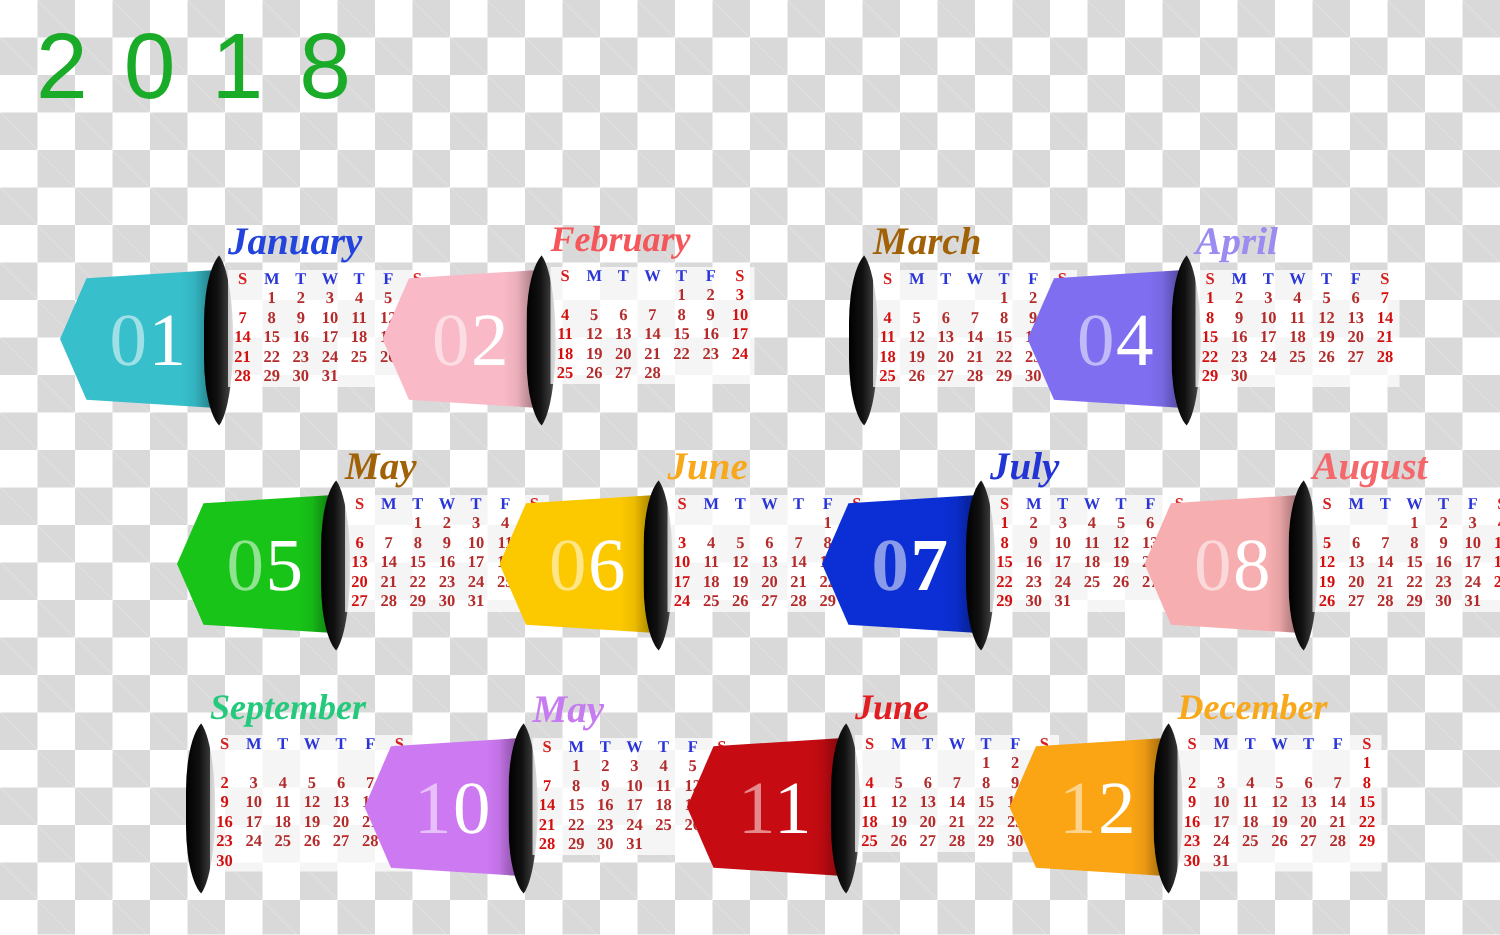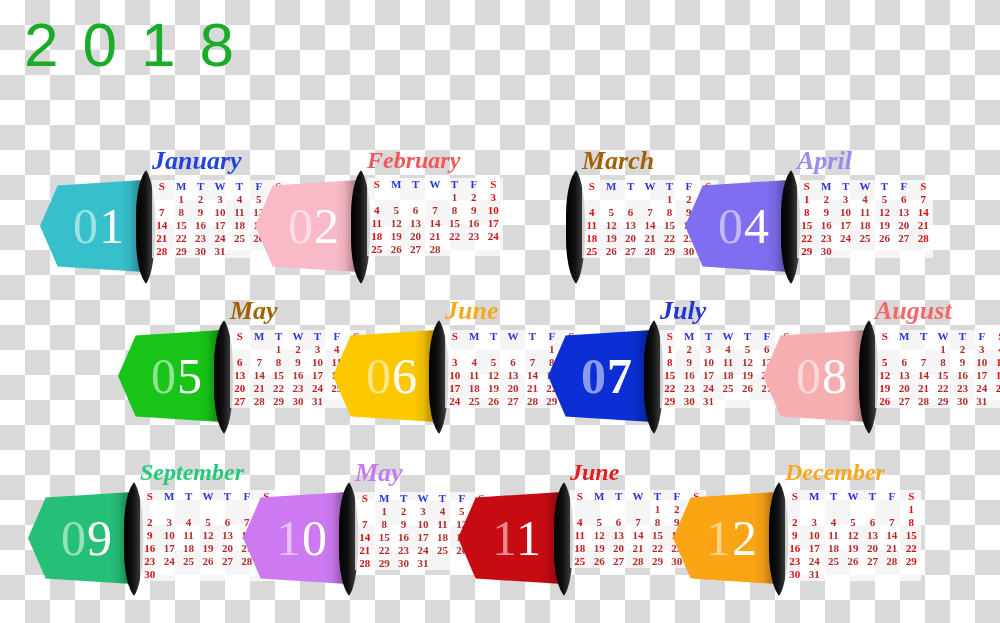--- a/index.html
+++ b/index.html
@@ -677,26 +677,20 @@
               <td>29</td>
               <td>30</td>
               <td>31</td>
               <td class="empty"></td>
             </tr>
           </tbody>
         </table>
       </div>
     </div>
     <div class="month" style="left: 28px; top: 462px;">
-      <div class="badge-wrap">
-        <div class="badge" style="background: linear-gradient(to right, rgb(38, 191, 120) 0%, rgb(38, 191, 120) 78%, rgba(0, 0, 0, 0.16) 100%), rgb(38, 191, 120);">
-          <span class="num"><span class="d0">0</span><span class="d1">9</span></span>
-          <div class="badge-shade"></div>
-        </div>
-      </div>
       <div class="lens"></div>
       <div class="grid-wrap">
         <div class="mname wide" style="color: rgb(36, 201, 124);">September</div>
         <table class="cal">
           <thead>
             <tr>
               <th class="wk">S</th>
               <th>M</th>
               <th>T</th>
               <th>W</th>

